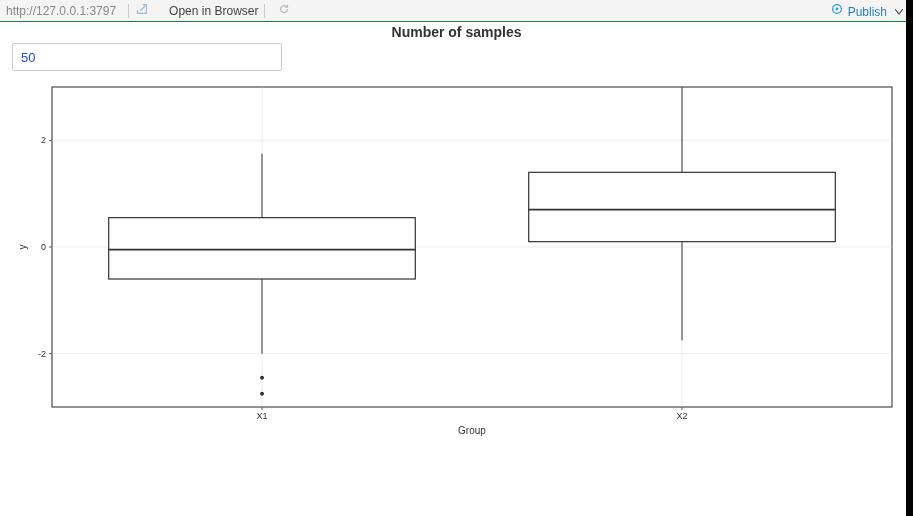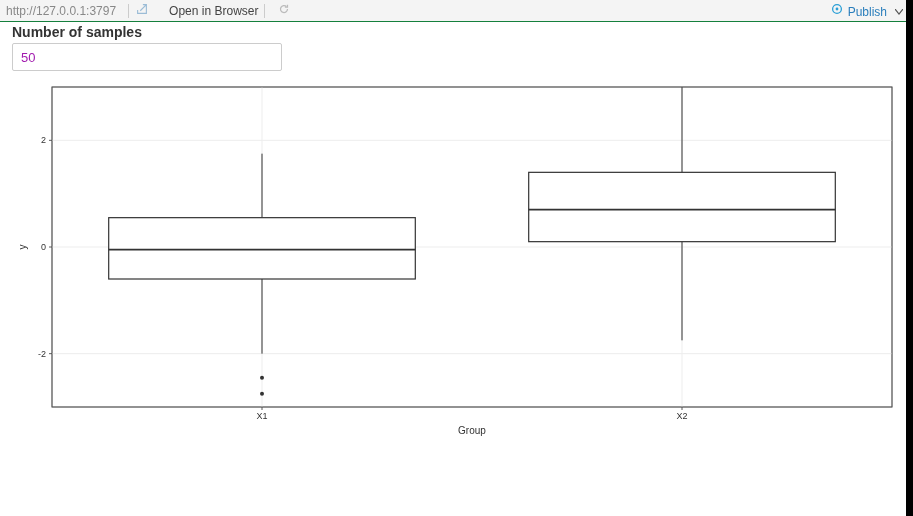--- a/index.html
+++ b/index.html
@@ -71,29 +71,30 @@
   .content {
     padding: 2px 12px;
   }
   .control-group { margin-bottom: 6px; }
   .control-label {
     font-weight: bold;
     font-size: 14px;
     color: #333;
     display: block;
     margin-bottom: 3px;
+    text-align: center;
   }
   .num-input {
     width: 270px;
     height: 28px;
     border: 1px solid #ccc;
     border-radius: 2px;
     padding: 4px 8px;
     font-size: 13px;
-    color: #a21caf;
+    color: #1d4ed8;
   }
   .plot-area {
     position: relative;
     width: 885px;
     height: 365px;
     margin-top: 2px;
   }
   .right-edge {
     position: absolute;
     right: 0;

